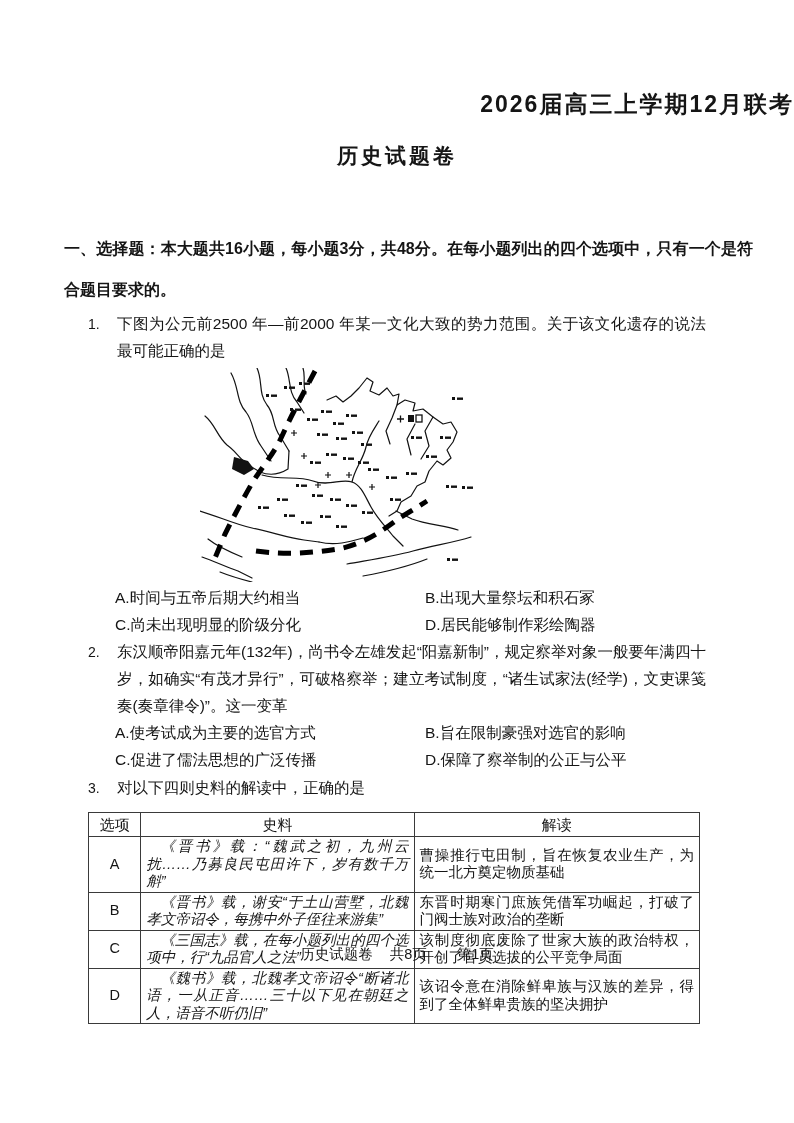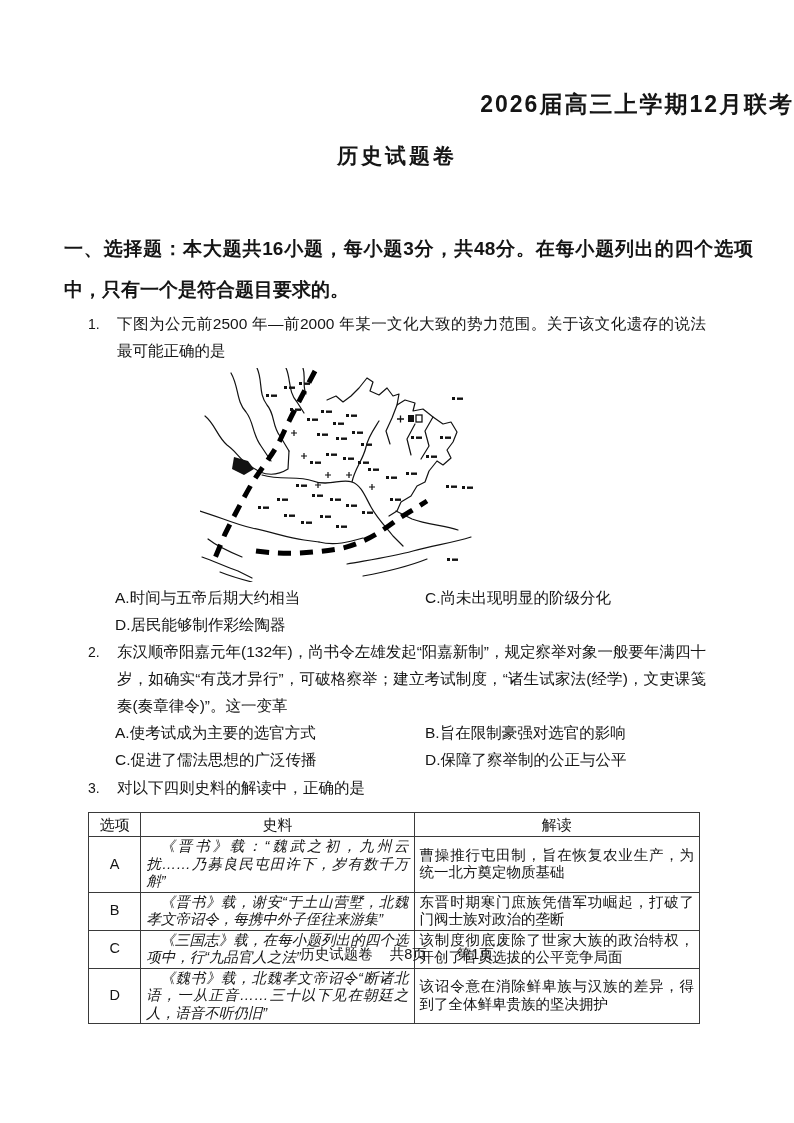--- a/index.html
+++ b/index.html
@@ -10,21 +10,21 @@
   }
   .title {
     margin:0; padding-top:90px; text-align:right;
     font-size:23px; line-height:28px; font-weight:700; letter-spacing:2px;
   }
   .subtitle {
     margin:26px 0 0; text-align:center;
     font-size:21px; line-height:24px; font-weight:700; letter-spacing:3px;
   }
   .section-heading {
-    margin:60px 41px 0 64px; font-size:19px; line-height:41px;
+    margin:60px 41px 0 64px; font-size:16px; line-height:41px;
     font-weight:700; text-align:justify;
   }
   .question { margin:0 88px; font-size:15.5px; line-height:27px; }
   .qrow { display:flex; align-items:flex-start; }
   .qnum { flex:0 0 29px; font-size:14px; padding-top:1px; }
   .qstem { flex:1 1 auto; text-align:justify; }
   .map-figure { margin:4px 0 2px 112px; width:276px; }
   .map-figure svg { display:block; }
   .options {
     display:grid; grid-template-columns:310px auto;
@@ -195,20 +195,21 @@
             <path d="M128,104 v6 M125,107 h6"></path>
             <path d="M172,116 v6 M169,119 h6"></path>
             <path d="M94,62 v6 M91,65 h6"></path>
             <path d="M118,114 v6 M115,117 h6"></path>
           </g>
       </svg>
     </figure>
 
     <div class="options">
       <span>A.时间与五帝后期大约相当</span>
+      <span>B.出现大量祭坛和积石冢</span>
       <span>C.尚未出现明显的阶级分化</span>
       <span>D.居民能够制作彩绘陶器</span>
     </div>
   </div>
 
   <div class="question">
     <div class="qrow">
       <span class="qnum">2.</span>
       <span class="qstem">东汉顺帝阳嘉元年(132年)，尚书令左雄发起“阳嘉新制”，规定察举对象一般要年满四十岁，如确实“有茂才异行”，可破格察举；建立考试制度，“诸生试家法(经学)，文吏课笺奏(奏章律令)”。这一变革</span>
     </div>

